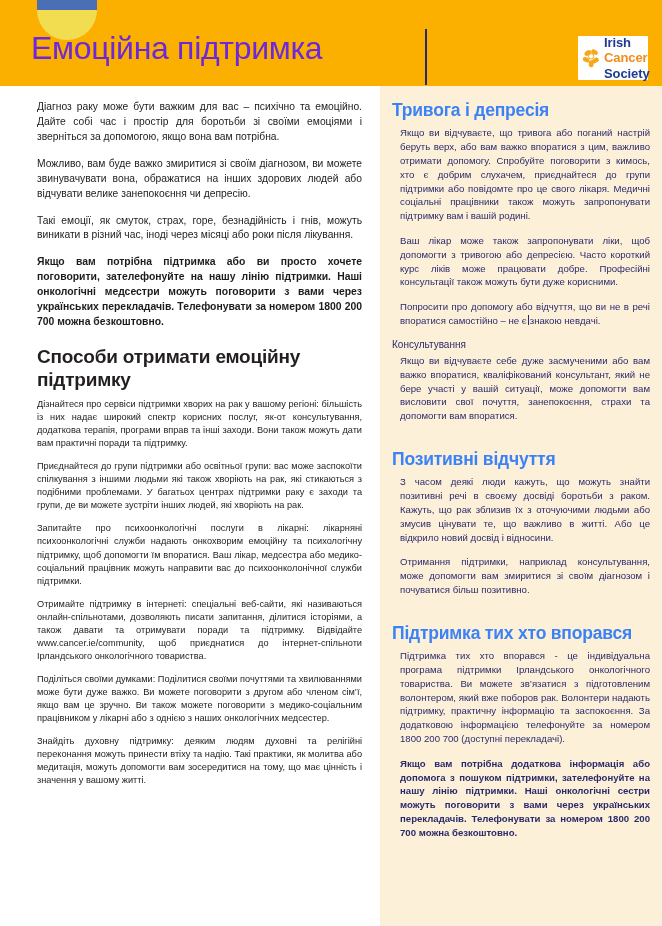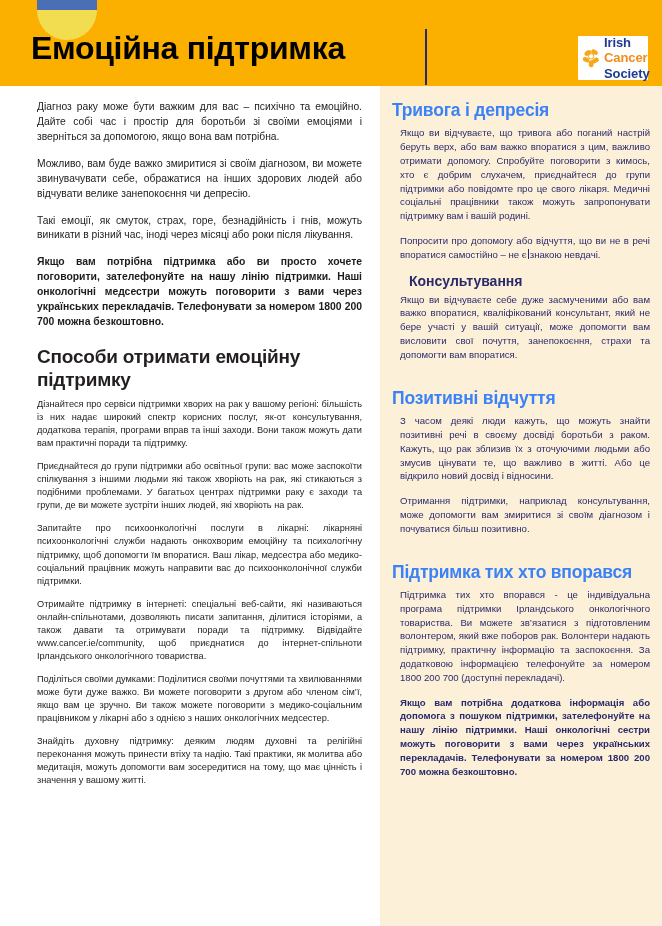--- a/index.html
+++ b/index.html
@@ -38,22 +38,22 @@
   }
   .flag .flag-yellow {
     position: absolute; left: 0; top: 50%;
     width: 100%; height: 50%;
     background: #f2dc50;
   }
   .page-title {
     position: absolute;
     left: 31px; top: 32px;
     font-size: 32px;
-    font-weight: bold;
-    color: #000000;
+    font-weight: normal;
+    color: #6d28d9;
     letter-spacing: -0.3px;
     line-height: 1;
     white-space: nowrap;
   }
   .title-caret {
     position: absolute;
     left: 425px; top: 29px;
     width: 2px; height: 56px;
     background: #2a2a6a;
   }
@@ -129,23 +129,23 @@
   h2.sec-navy {
     margin: 0 0 5px 0;
     font-size: 17.5px;
     font-weight: bold;
     line-height: 1.22;
     color: #3b82f6;
     letter-spacing: -0.2px;
   }
   h2.sec-navy.spaced { margin-top: 26px; }
   h3.subhead {
-    margin: 0 0 4px 17px;
-    font-size: 14px;
-    font-weight: bold;
+    margin: 0 0 4px 0;
+    font-size: 10px;
+    font-weight: normal;
     color: #2a2a6a;
   }
   .r-p {
     margin: 0 0 11px 8px;
     font-size: 9.6px;
     line-height: 1.44;
     text-align: justify;
     color: #2a2a6a;
   }
   .r-p.bold { font-weight: bold; }
@@ -185,35 +185,36 @@
         <span>Cancer</span>
         <span>Society</span>
       </div>
     </div>
   </div>
 
   <div class="right-panel"></div>
 
   <div class="col-left">
     <p class="p">Діагноз раку може бути важким для вас – психічно та емоційно. Дайте собі час і простір для боротьби зі своїми емоціями і зверніться за допомогою, якщо вона вам потрібна.</p>
-    <p class="p">Можливо, вам буде важко змиритися зі своїм діагнозом, ви можете звинувачувати себе, ображатися на інших здорових людей або відчувати велике занепокоєння чи депресію.</p>
+    <p class="p">Можливо, вам буде важко змиритися зі своїм діагнозом, ви можете звинувачувати вона, ображатися на інших здорових людей або відчувати велике занепокоєння чи депресію.</p>
     <p class="p">Такі емоції, як смуток, страх, горе, безнадійність і гнів, можуть виникати в різний час, іноді через місяці або роки після лікування.</p>
     <p class="p bold">Якщо вам потрібна підтримка або ви просто хочете поговорити, зателефонуйте на нашу лінію підтримки. Наші онкологічні медсестри можуть поговорити з вами через українських перекладачів. Телефонувати за номером 1800 200 700 можна безкоштовно.</p>
     <h2 class="sec-dark">Способи отримати емоційну підтримку</h2>
     <p class="p small">Дізнайтеся про сервіси підтримки хворих на рак у вашому регіоні: більшість із них надає широкий спектр корисних послуг, як-от консультування, додаткова терапія, програми вправ та інші заходи. Вони також можуть дати вам практичні поради та підтримку.</p>
     <p class="p small">Приєднайтеся до групи підтримки або освітньої групи: вас може заспокоїти спілкування з іншими людьми які також хворіють на рак, які стикаються з подібними проблемами. У багатьох центрах підтримки раку є заходи та групи, де ви можете зустріти інших людей, які хворіють на рак.</p>
     <p class="p small">Запитайте про психоонкологічні послуги в лікарні: лікарняні психоонкологічні служби надають онкохворим емоційну та психологічну підтримку, щоб допомогти їм впоратися. Ваш лікар, медсестра або медико-соціальний працівник можуть направити вас до психоонколонічної служби підтримки.</p>
     <p class="p small">Отримайте підтримку в інтернеті: спеціальні веб-сайти, які називаються онлайн-спільнотами, дозволяють писати запитання, ділитися історіями, а також давати та отримувати поради та підтримку. Відвідайте www.cancer.ie/community, щоб приєднатися до інтернет-спільноти Ірландського онкологічного товариства.</p>
     <p class="p small">Поділіться своїми думками: Поділитися своїми почуттями та хвилюваннями може бути дуже важко. Ви можете поговорити з другом або членом сім’ї, якщо вам це зручно. Ви також можете поговорити з медико-соціальним працівником у лікарні або з однією з наших онкологічних медсестер.</p>
     <p class="p small">Знайдіть духовну підтримку: деяким людям духовні та релігійні переконання можуть принести втіху та надію. Такі практики, як молитва або медитація, можуть допомогти вам зосередитися на тому, що має цінність і значення у вашому житті.</p>
   </div>
 
   <div class="col-right">
     <h2 class="sec-navy">Тривога і депресія</h2>
     <p class="r-p">Якщо ви відчуваєте, що тривога або поганий настрій беруть верх, або вам важко впоратися з цим, важливо отримати допомогу. Спробуйте поговорити з кимось, хто є добрим слухачем, приєднайтеся до групи підтримки або повідомте про це свого лікаря. Медичні соціальні працівники також можуть запропонувати підтримку вам і вашій родині.</p>
+    <p class="r-p">Ваш лікар може також запропонувати ліки, щоб допомогти з тривогою або депресією.       Часто короткий курс ліків може працювати добре. Професійні консультації також можуть бути дуже корисними.</p>
     <p class="r-p"><span>Попросити про допомогу або відчуття, що ви не в речі впоратися самостійно – не є</span><span class="caret-inline"></span><span>знакою невдачі.</span></p>
     <h3 class="subhead">Консультування</h3>
     <p class="r-p">Якщо ви відчуваєте себе дуже засмученими або вам важко впоратися, кваліфікований консультант, який не бере участі у вашій ситуації, може допомогти вам висловити свої почуття, занепокоєння, страхи та допомогти вам впоратися.</p>
     <h2 class="sec-navy spaced">Позитивні відчуття</h2>
     <p class="r-p">З часом деякі люди кажуть, що можуть знайти позитивні речі в своєму досвіді боротьби з раком. Кажуть, що рак зблизив їх з оточуючими людьми або змусив цінувати те, що важливо в житті. Або це відкрило новий досвід і відносини.</p>
     <p class="r-p">Отримання підтримки, наприклад консультування, може допомогти вам змиритися зі своїм діагнозом і почуватися більш позитивно.</p>
     <h2 class="sec-navy spaced">Підтримка тих хто  впорався</h2>
     <p class="r-p">Підтримка тих хто впорався - це індивідуальна програма підтримки Ірландського онкологічного товариства. Ви можете зв’язатися з підготовленим волонтером, який вже поборов рак. Волонтери надають підтримку, практичну інформацію та заспокоєння. За додатковою інформацією телефонуйте за номером 1800 200 700 (доступні перекладачі).</p>
     <p class="r-p bold">Якщо вам потрібна додаткова інформація або допомога з пошуком підтримки, зателефонуйте на нашу лінію підтримки. Наші онкологічні сестри можуть поговорити з вами через українських перекладачів. Телефонувати за номером 1800 200 700 можна безкоштовно.</p>
   </div>

